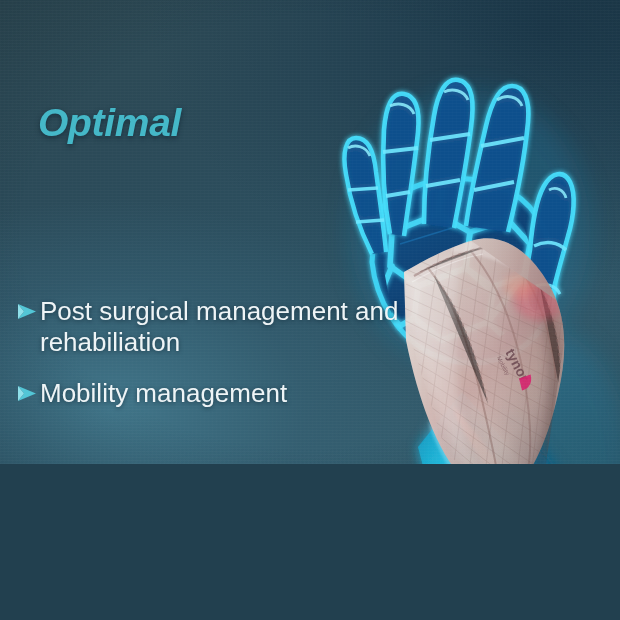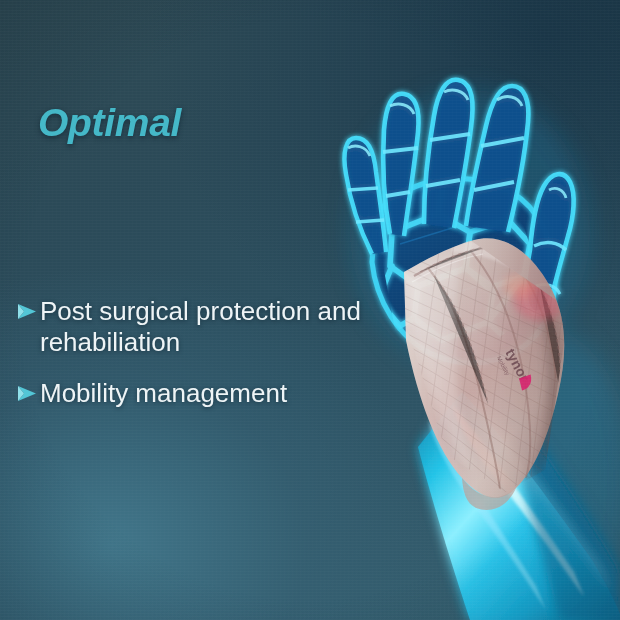--- a/index.html
+++ b/index.html
@@ -4,21 +4,21 @@
 <title>Optimal Immobilization</title>
 <style>
   html, body {
     margin: 0;
     padding: 0;
     background: #22404f;
   }
   #slide {
     position: relative;
     width: 620px;
-    height: 620px;
+    height: 464px;
     overflow: hidden;
     font-family: "Liberation Sans", sans-serif;
     background: #2b4a59;
   }
 
   
   .bg-base {
     position: absolute;
     inset: 0;
     background:
@@ -358,21 +358,21 @@
 
   <div class="bullets">
 
     <div class="bullet">
       <span class="marker">
         <svg width="26" height="26" viewBox="0 0 26 26">
           <path d="M4,5 L22,12.5 L4,20 L10,12.5 Z" fill="#53c6d6"></path>
           <path d="M4,5 L10,12.5 L4,20 Z" fill="#8fe0ea"></path>
         </svg>
       </span>
-      <span class="btext">Post surgical protection and rehabiliation</span>
+      <span class="btext">Post surgical management and rehabiliation</span>
     </div>
 
     <div class="bullet">
       <span class="marker">
         <svg width="26" height="26" viewBox="0 0 26 26">
           <path d="M4,5 L22,12.5 L4,20 L10,12.5 Z" fill="#53c6d6"></path>
           <path d="M4,5 L10,12.5 L4,20 Z" fill="#8fe0ea"></path>
         </svg>
       </span>
       <span class="btext">Mobility management</span>

